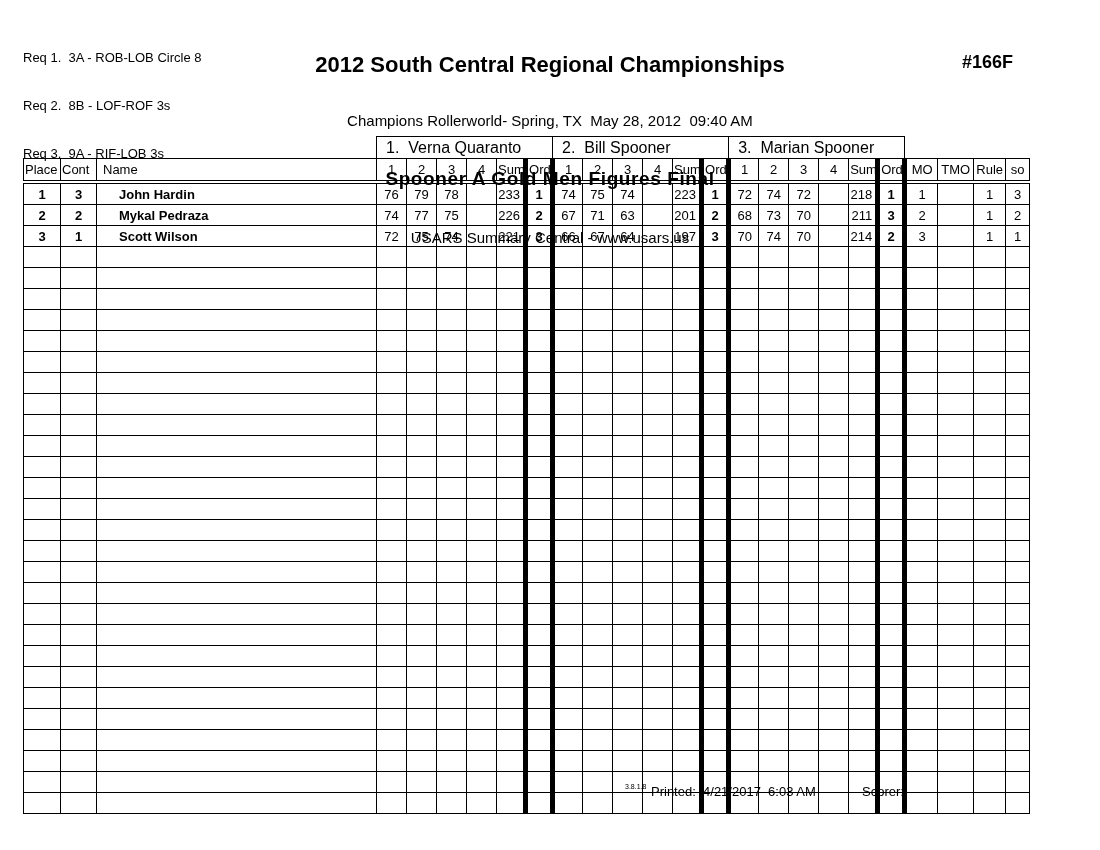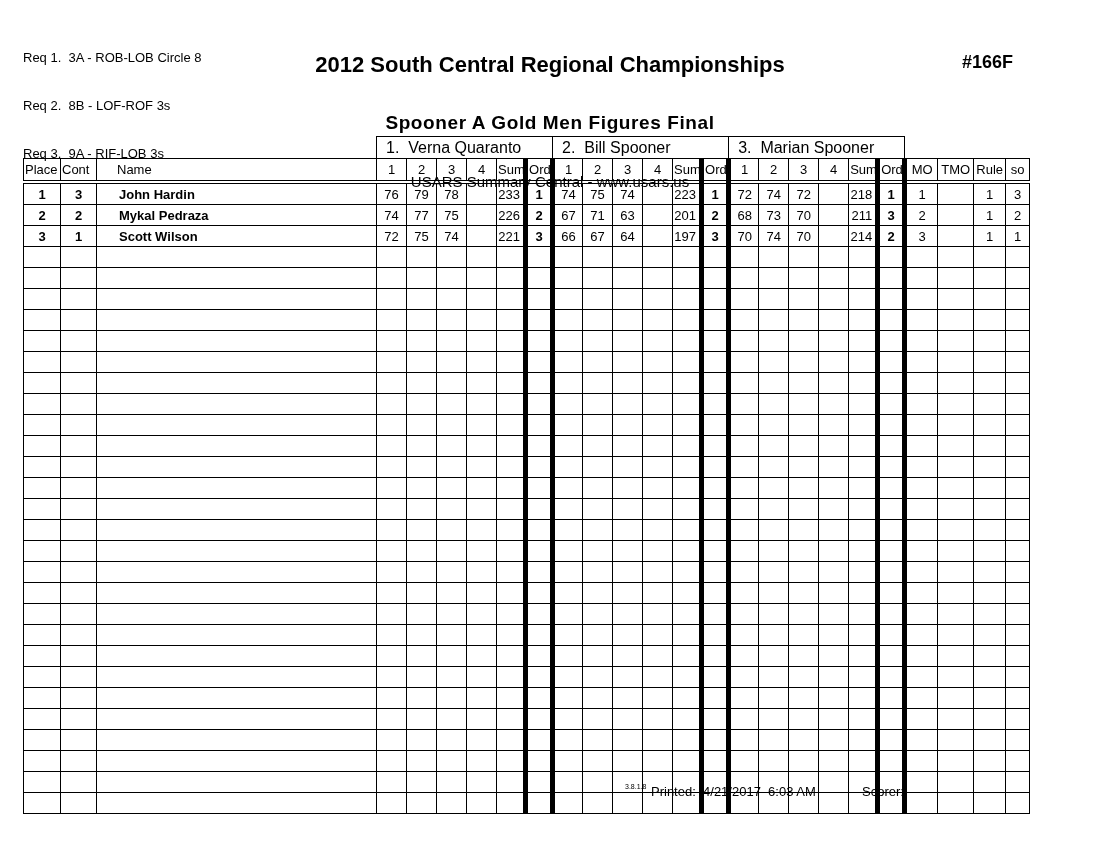--- a/index.html
+++ b/index.html
@@ -23,40 +23,41 @@
     font-size:13px; line-height:1;
   }
   td { border:1px solid #000; height:20px; padding:0 1px; overflow:hidden; white-space:nowrap; }
   tr.band-row td.sp { border:0; }
   td.band { border:1px solid #000; font-size:16px; text-align:left; padding-left:9px; white-space:pre; height:21px; }
   tr.hd td { height:21px; border-bottom:4px double #000; }
   td.c  { text-align:center; }
   td.r  { text-align:right; padding-right:3px; }
   td.b  { font-weight:bold; }
   td.nm { text-align:left; padding-left:22px; font-weight:bold; }
-  td.nmh{ text-align:left; padding-left:20px; }
+  td.nmh{ text-align:left; padding-left:6px; }
   td.ord { border-left:5px solid #000; border-right:5px solid #000; }
   
   .version-text { position:absolute; left:625px; top:783px; font-size:7px; letter-spacing:0; }
   .printed-line { position:absolute; left:651px; top:784px; font-size:13px; white-space:pre; }
   .scorer-line  { position:absolute; left:862px; top:784px; font-size:13px; }
 </style>
 </head>
 <body>
 
 <div class="page">
 
   <div class="req-block">
     <div>Req 1.  3A - ROB-LOB Circle 8</div>
     <div>Req 2.  8B - LOF-ROF 3s</div>
     <div>Req 3.  9A - RIF-LOB 3s</div>
   </div>
 
   <div class="top-center">
     <div class="t1">2012 South Central Regional Championships</div>
+    <div class="t2">Champions Rollerworld- Spring, TX  May 28, 2012  09:40 AM</div>
     <div class="t3">Spooner A Gold Men Figures Final</div>
     <div class="t4">USARS Summary Central - www.usars.us</div>
   </div>
 
   <div class="event-number">#166F</div>
 
   <table class="results">
     <colgroup>
       <col style="width:37px">
         <col style="width:36px">

